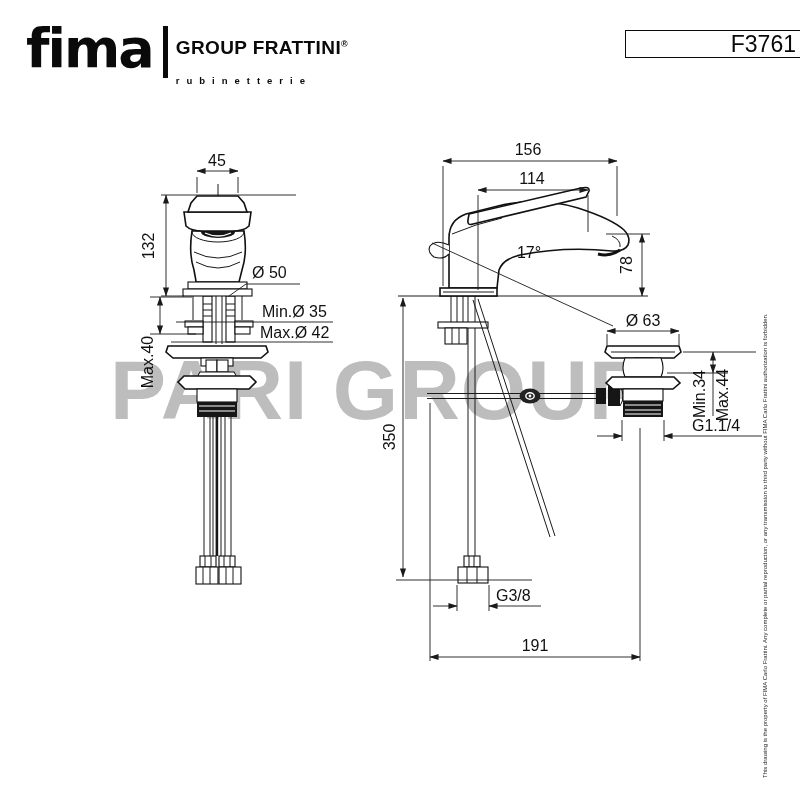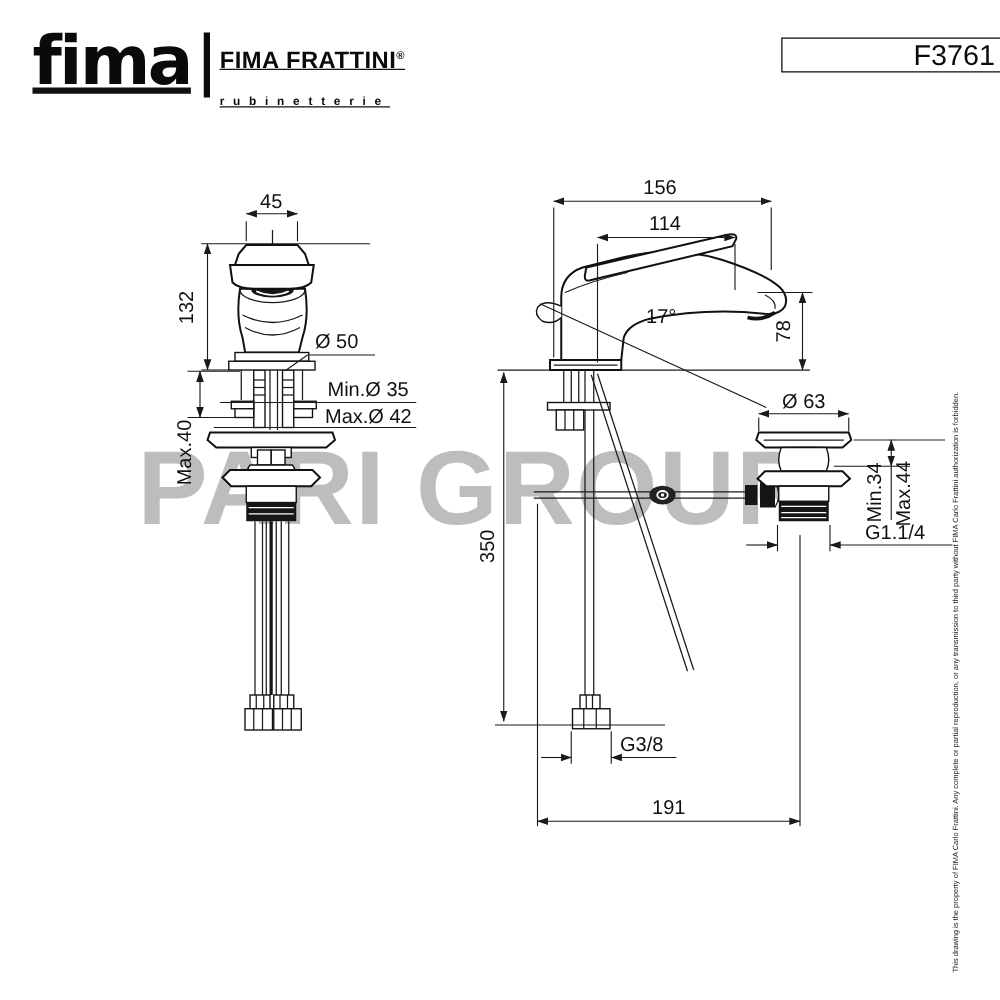--- a/index.html
+++ b/index.html
@@ -1,19 +1,19 @@
 <!DOCTYPE html>
 <html><head>
 <meta charset="utf-8">
 <style>
   html,body{margin:0;padding:0;background:#fff;}
   .page{position:relative;width:800px;height:800px;background:#fff;overflow:hidden;
         font-family:"Liberation Sans",sans-serif;color:#111;}
   
-  .logo{position:absolute;left:26px;top:22px;display:flex;align-items:flex-start;text-decoration:underline;}
+  .logo{position:absolute;left:26px;top:22px;display:flex;align-items:flex-start;}
   .wordmark{font-family:"DejaVu Sans",sans-serif;font-weight:bold;font-size:54px;
             line-height:54px;letter-spacing:-2px;color:#0a0a0a;}
   .logo-bar{width:5px;height:52px;background:#0a0a0a;margin:4px 8px 0 10px;}
   .logo-right{display:flex;flex-direction:column;padding-top:13px;}
   .brand-name{font-weight:bold;font-size:19px;letter-spacing:0.4px;line-height:19px;color:#0a0a0a;white-space:nowrap;}
   .brand-mark{font-size:9px;vertical-align:super;}
   .brand-tagline{font-weight:bold;font-size:9.5px;letter-spacing:7px;margin-top:18px;color:#0a0a0a;}
   
   .model-box{position:absolute;left:625px;top:30px;width:178px;height:28px;
              border:1.5px solid #0a0a0a;box-sizing:border-box;display:flex;
@@ -36,21 +36,21 @@
 </style>
 </head>
 <body>
 
 <div class="page">
 
   <div class="logo">
     <div class="wordmark">fima</div>
     <div class="logo-bar"></div>
     <div class="logo-right">
-      <div class="brand-name"><span>FIMA FRATTINI</span><span class="brand-mark">®</span></div>
+      <div class="brand-name"><span>GROUP FRATTINI</span><span class="brand-mark">®</span></div>
       <div class="brand-tagline">rubinetterie</div>
     </div>
   </div>
 
   <div class="model-box">
     <span>F3761</span>
   </div>
 
   <div class="watermark">PARI GROUP</div>
 

